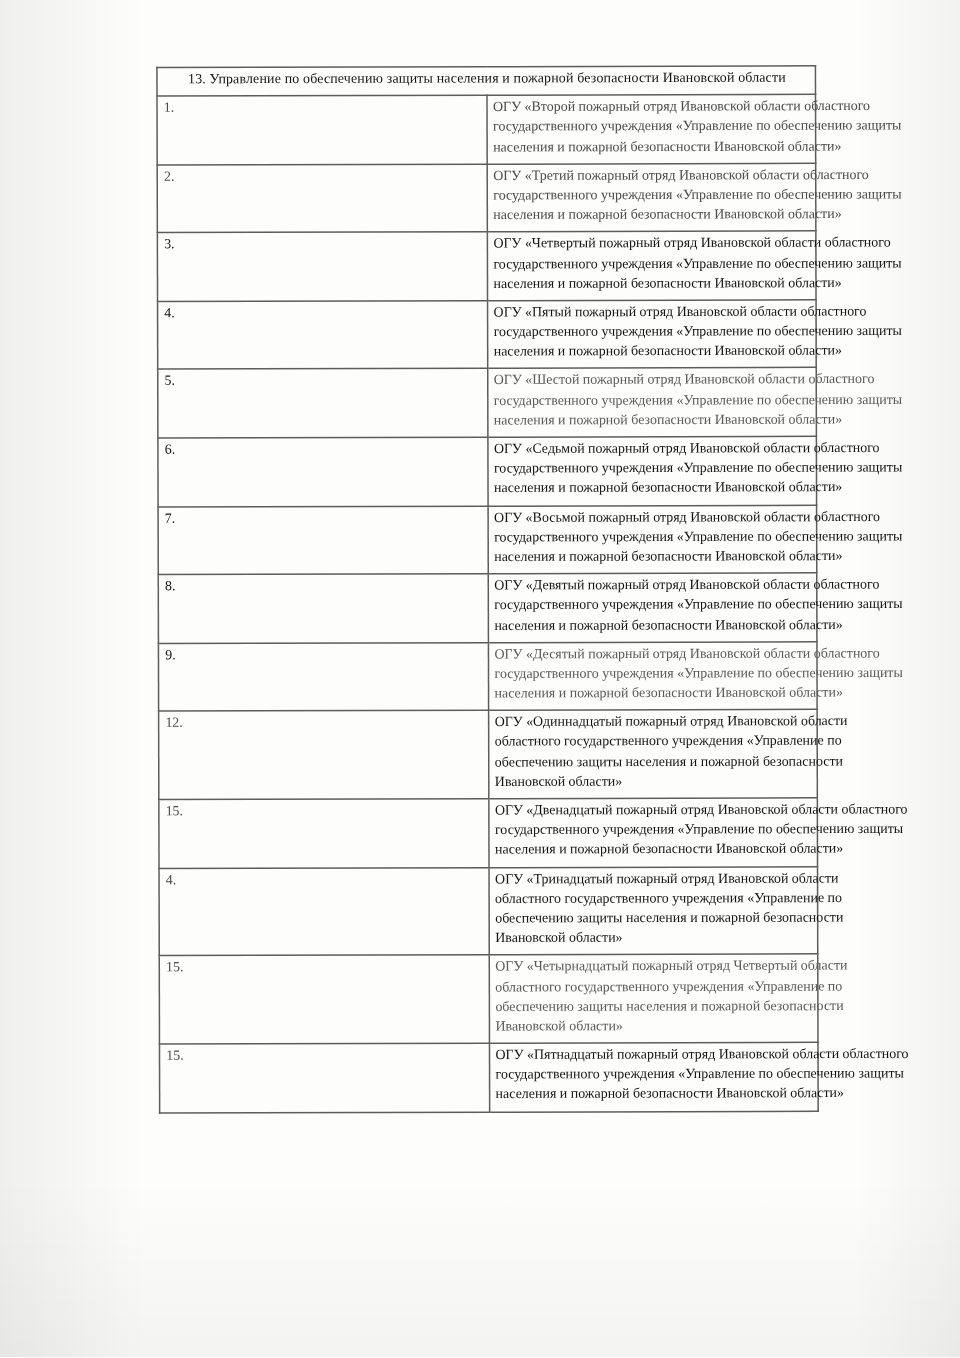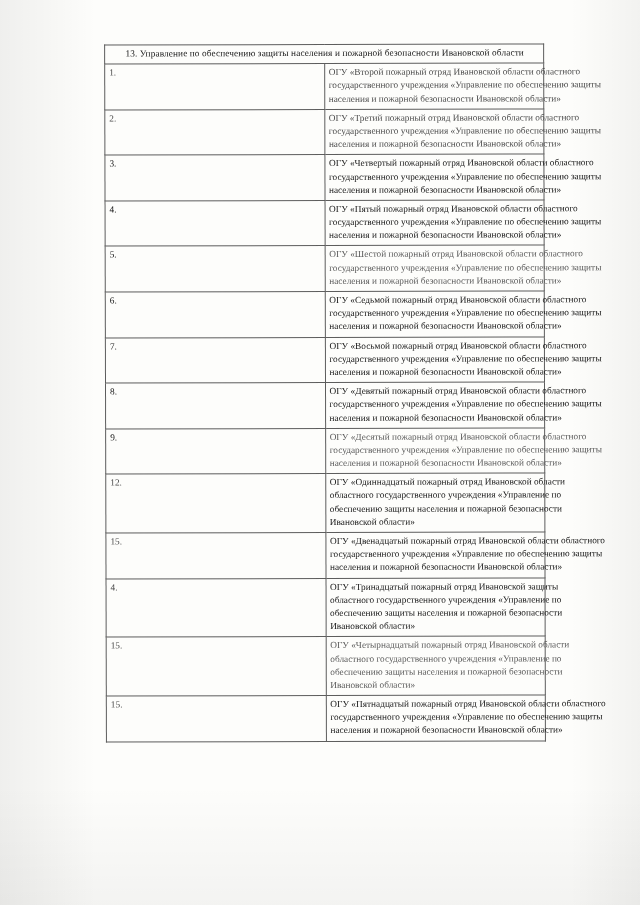--- a/index.html
+++ b/index.html
@@ -204,31 +204,31 @@
           <td class="text-col dark">
             <span class="line">ОГУ «Двенадцатый пожарный отряд Ивановской области областного</span>
             <span class="line">государственного учреждения «Управление по обеспечению защиты</span>
             <span class="line">населения и пожарной безопасности Ивановской области»</span>
           </td>
         </tr>
 
         <tr>
           <td class="num-col faded">4.</td>
           <td class="text-col dark">
-            <span class="line">ОГУ «Тринадцатый пожарный отряд Ивановской защиты</span>
+            <span class="line">ОГУ «Тринадцатый пожарный отряд Ивановской области</span>
             <span class="line">областного государственного учреждения «Управление по</span>
             <span class="line">обеспечению защиты населения и пожарной безопасности</span>
             <span class="line">Ивановской области»</span>
           </td>
         </tr>
 
         <tr>
           <td class="num-col faded">15.</td>
           <td class="text-col faded-more">
-            <span class="line">ОГУ «Четырнадцатый пожарный отряд Ивановской области</span>
+            <span class="line">ОГУ «Четырнадцатый пожарный отряд Четвертый области</span>
             <span class="line">областного государственного учреждения «Управление по</span>
             <span class="line">обеспечению защиты населения и пожарной безопасности</span>
             <span class="line">Ивановской области»</span>
           </td>
         </tr>
 
         <tr>
           <td class="num-col faded">15.</td>
           <td class="text-col dark">
             <span class="line">ОГУ «Пятнадцатый пожарный отряд Ивановской области областного</span>

